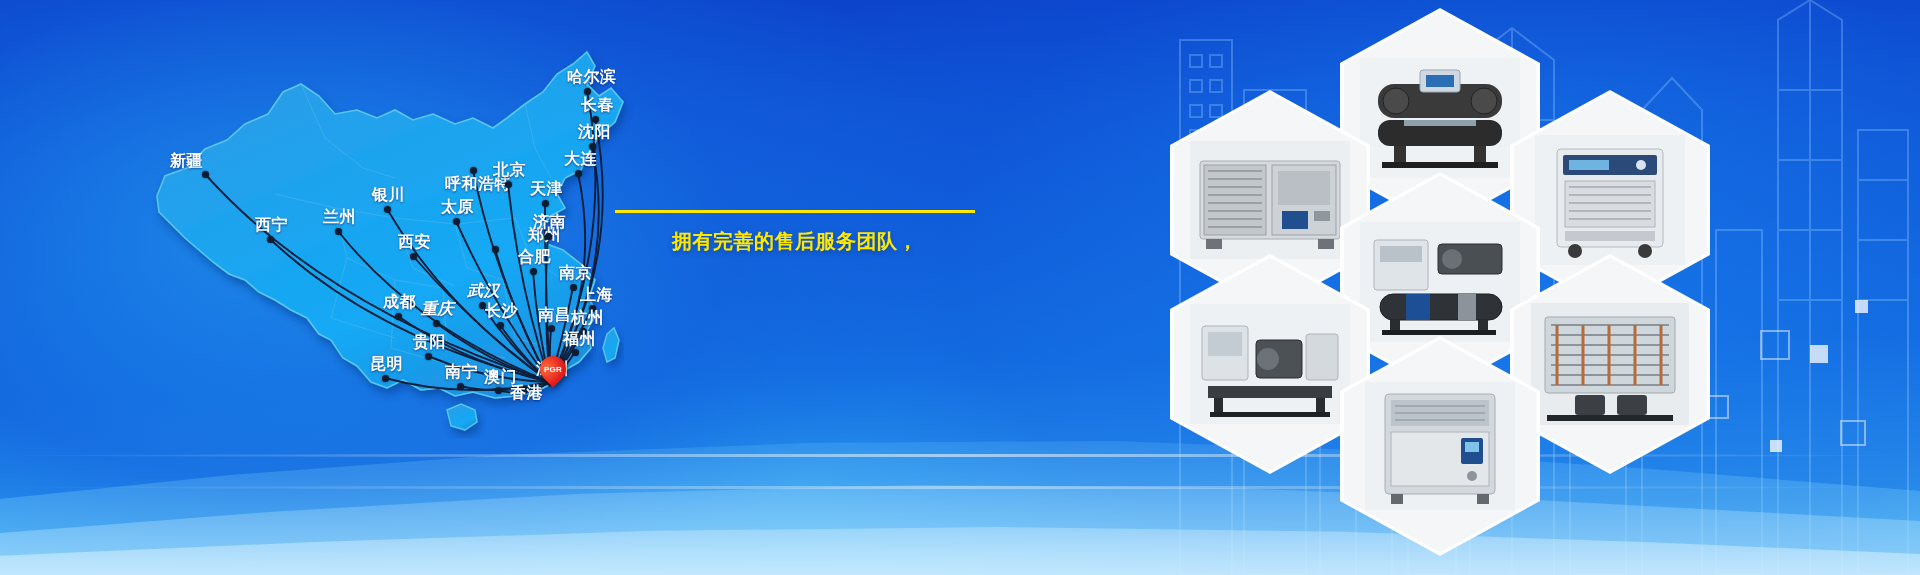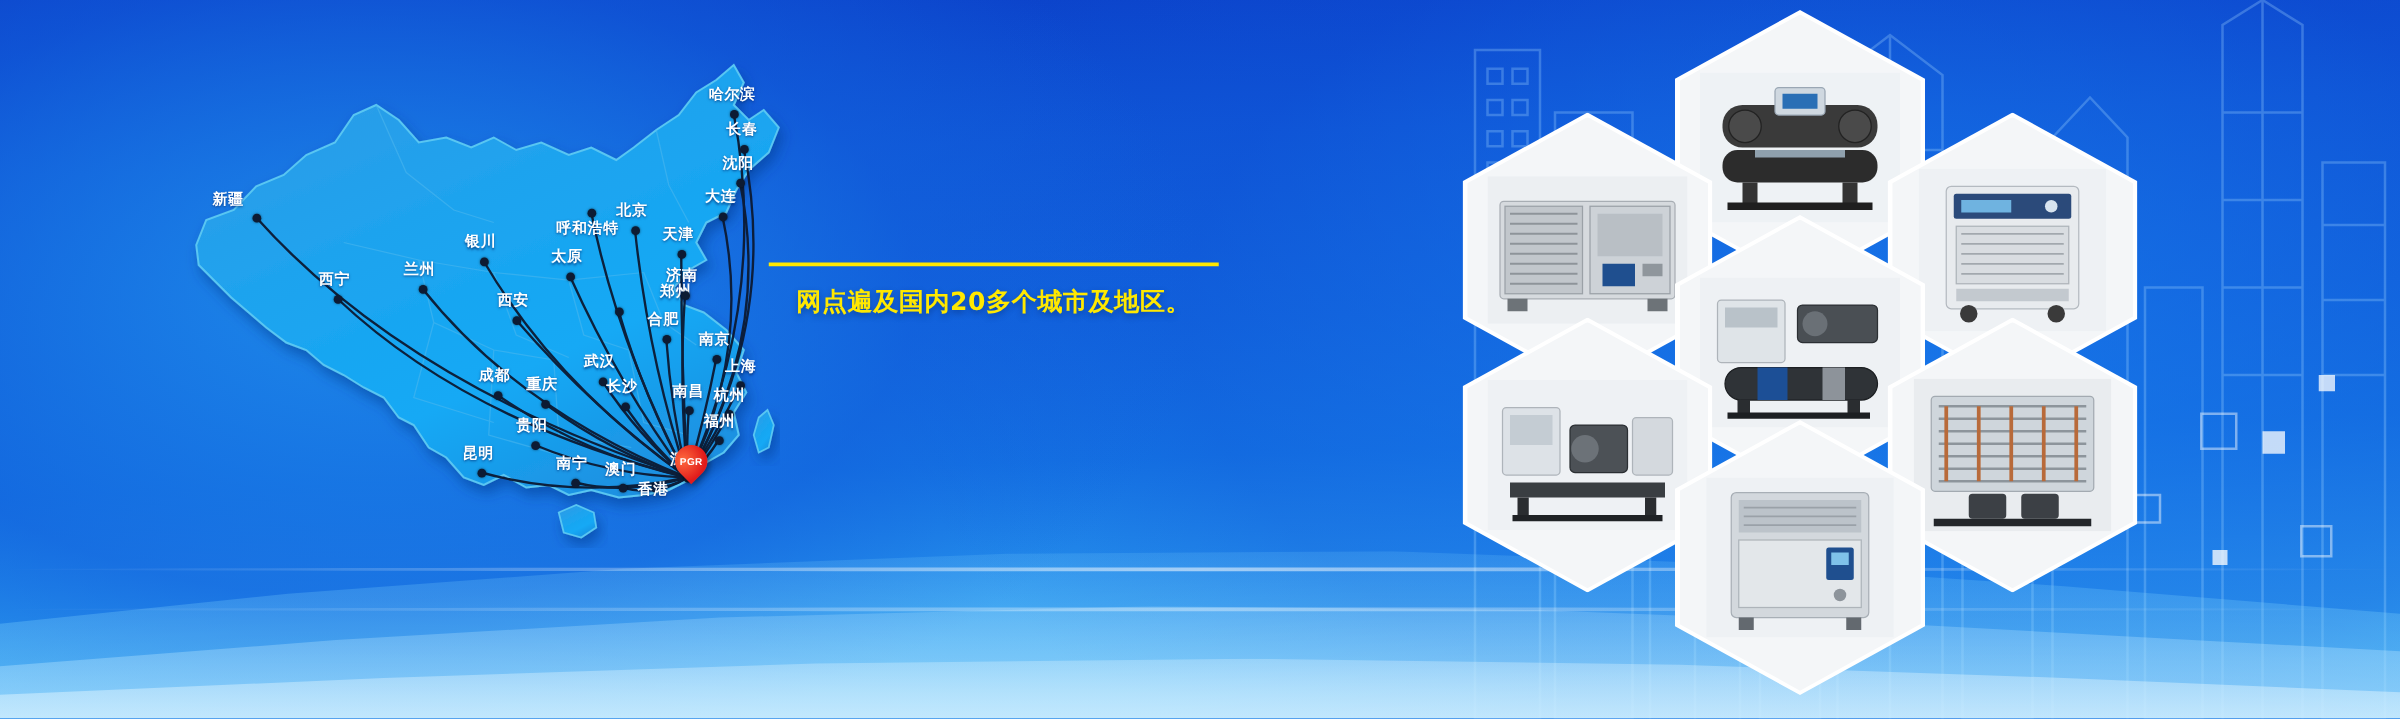--- a/index.html
+++ b/index.html
@@ -36,21 +36,21 @@
   .skyline{position:absolute;top:0;right:0;width:760px;height:575px;opacity:.30;pointer-events:none;}
 
   
   .sq{position:absolute;border:2px solid rgba(255,255,255,.45);pointer-events:none;}
   .sqf{position:absolute;background:rgba(255,255,255,.75);pointer-events:none;}
 
   
   #map-wrap{position:absolute;left:95px;top:18px;width:640px;height:420px;}
   #map-wrap svg{display:block;overflow:visible;}
   .city-label{
-    position:absolute;color:#ffffff;font-size:12px;font-weight:700;
+    position:absolute;color:#ffffff;font-size:16px;font-weight:700;
     white-space:nowrap;text-shadow:0 1px 2px rgba(0,40,110,.75);
     letter-spacing:.5px;line-height:1;
   }
   .city-dot{position:absolute;width:7px;height:7px;border-radius:50%;
     background:#0d1b33;box-shadow:0 0 2px rgba(0,0,0,.6);}
   .hub{position:absolute;width:34px;height:34px;}
   .hub .pin{
     position:absolute;left:4px;top:0;width:26px;height:26px;border-radius:50% 50% 50% 0;
     transform:rotate(-45deg);background:radial-gradient(circle at 35% 30%,#ff6a3d,#e01b1b 70%);
     box-shadow:0 2px 5px rgba(0,0,0,.45);}
@@ -265,29 +265,29 @@
         <div class="city-label" style="left: 303px; top: 216px;">西安</div>
         <div class="city-dot" style="left: 396.5px; top: 227.5px;"></div>
         <div class="city-label" style="left: 385px; top: 209px; padding-left: 48px;">郑州</div>
         <div class="city-dot" style="left: 449.5px; top: 214.5px;"></div>
         <div class="city-label" style="left: 438px; top: 196px;">济南</div>
         <div class="city-dot" style="left: 434.5px; top: 249.5px;"></div>
         <div class="city-label" style="left: 423px; top: 231px;">合肥</div>
         <div class="city-dot" style="left: 474.5px; top: 265.5px;"></div>
         <div class="city-label" style="left: 464px; top: 247px;">南京</div>
         <div class="city-dot" style="left: 383.5px; top: 283.5px;"></div>
-        <div class="city-label" style="left: 372px; top: 265px;">武汉</div>
+        <div class="city-label" style="left: 372px; top: 265px; font-style: italic;">武汉</div>
         <div class="city-dot" style="left: 493.5px; top: 286.5px;"></div>
         <div class="city-label" style="left: 485px; top: 269px;">上海</div>
         <div class="city-dot" style="left: 484.5px; top: 309.5px;"></div>
         <div class="city-label" style="left: 476px; top: 292px;">杭州</div>
         <div class="city-dot" style="left: 299.5px; top: 294.5px;"></div>
         <div class="city-label" style="left: 288px; top: 276px;">成都</div>
         <div class="city-dot" style="left: 337.5px; top: 301.5px;"></div>
-        <div class="city-label" style="left: 326px; top: 283px;">重庆</div>
+        <div class="city-label" style="left: 326px; top: 283px; font-style: italic;">重庆</div>
         <div class="city-dot" style="left: 401.5px; top: 303.5px;"></div>
         <div class="city-label" style="left: 390px; top: 285px;">长沙</div>
         <div class="city-dot" style="left: 452.5px; top: 306.5px;"></div>
         <div class="city-label" style="left: 443px; top: 289px;">南昌</div>
         <div class="city-dot" style="left: 476.5px; top: 330.5px;"></div>
         <div class="city-label" style="left: 468px; top: 313px;">福州</div>
         <div class="city-dot" style="left: 329.5px; top: 334.5px;"></div>
         <div class="city-label" style="left: 318px; top: 316px;">贵阳</div>
         <div class="city-dot" style="left: 286.5px; top: 356.5px;"></div>
         <div class="city-label" style="left: 275px; top: 338px;">昆明</div>
@@ -303,21 +303,21 @@
 
     <div class="hub" style="left:441px;top:338px;">
       <div class="pin">
         <b>PGR</b>
       </div>
     </div>
   </div>
 
   <div id="headline-block">
     <div class="h-rule"></div>
-    <div class="h-sub">网点遍及国内20多个城市及地区。</div>
+    <div class="h-sub">拥有完善的售后服务团队，</div>
   </div>
 
   <div id="hex-grid">
 
     <div class="hex" style="--w:200px;--h:220px;left:170px;top:8px;">
       <div class="hex-in">
         <svg width="160" height="120" viewBox="0 0 160 120">
           <rect x="0" y="0" width="160" height="120" fill="#eef2f5"></rect>
           <rect x="18" y="26" width="124" height="34" rx="16" fill="#3a3a3a"></rect>
           <rect x="18" y="62" width="124" height="26" rx="12" fill="#2c2c2c"></rect>

